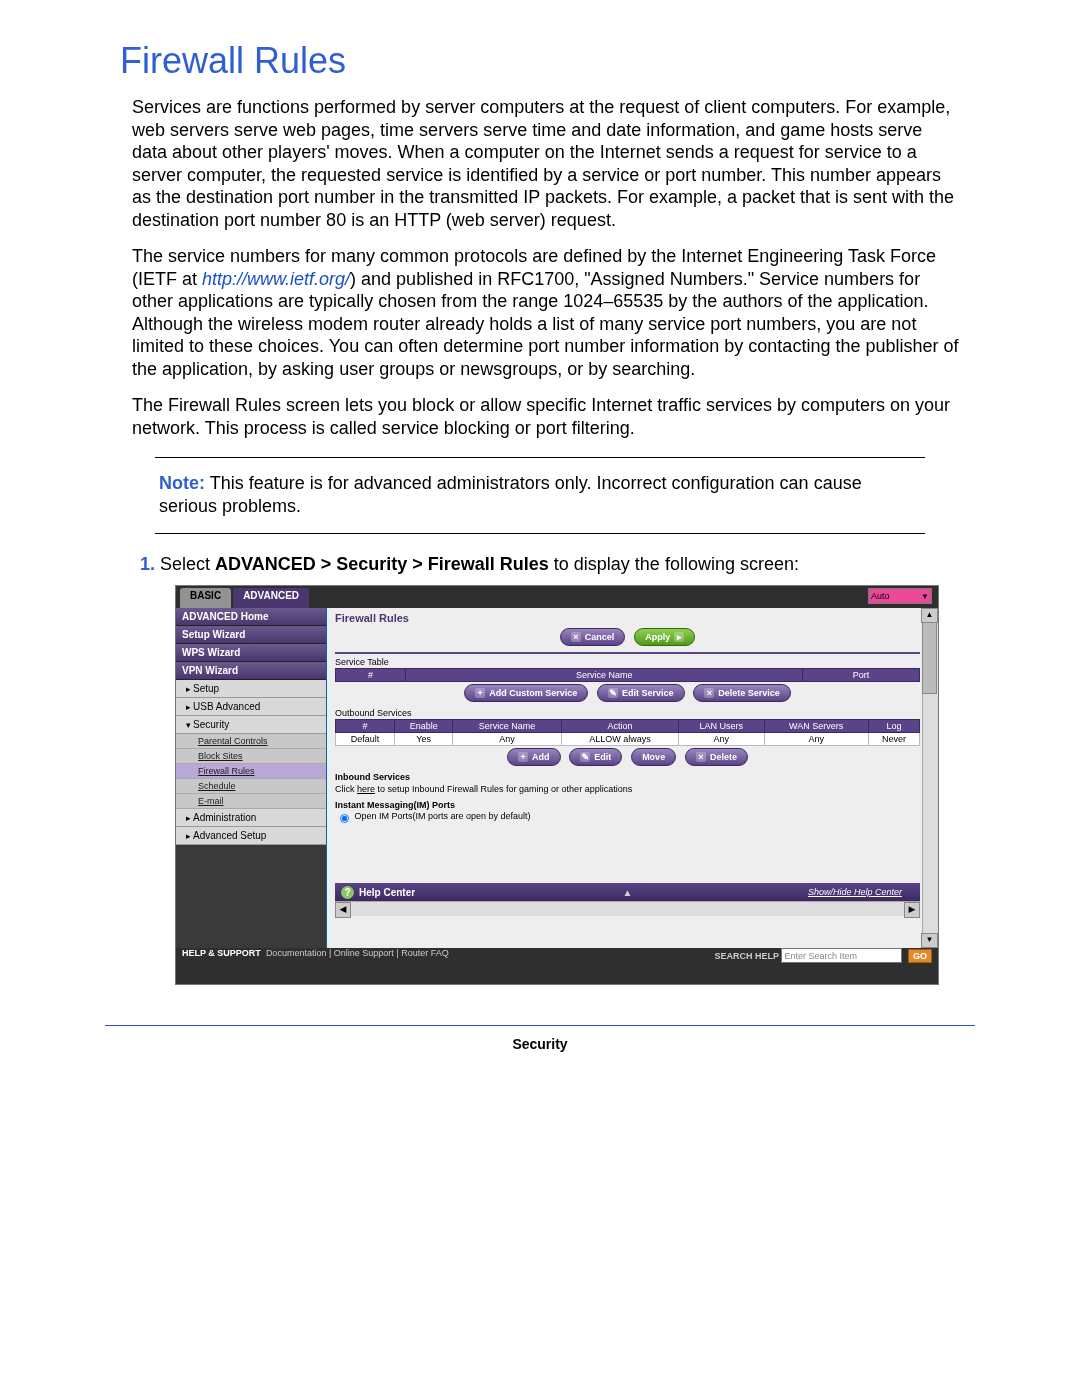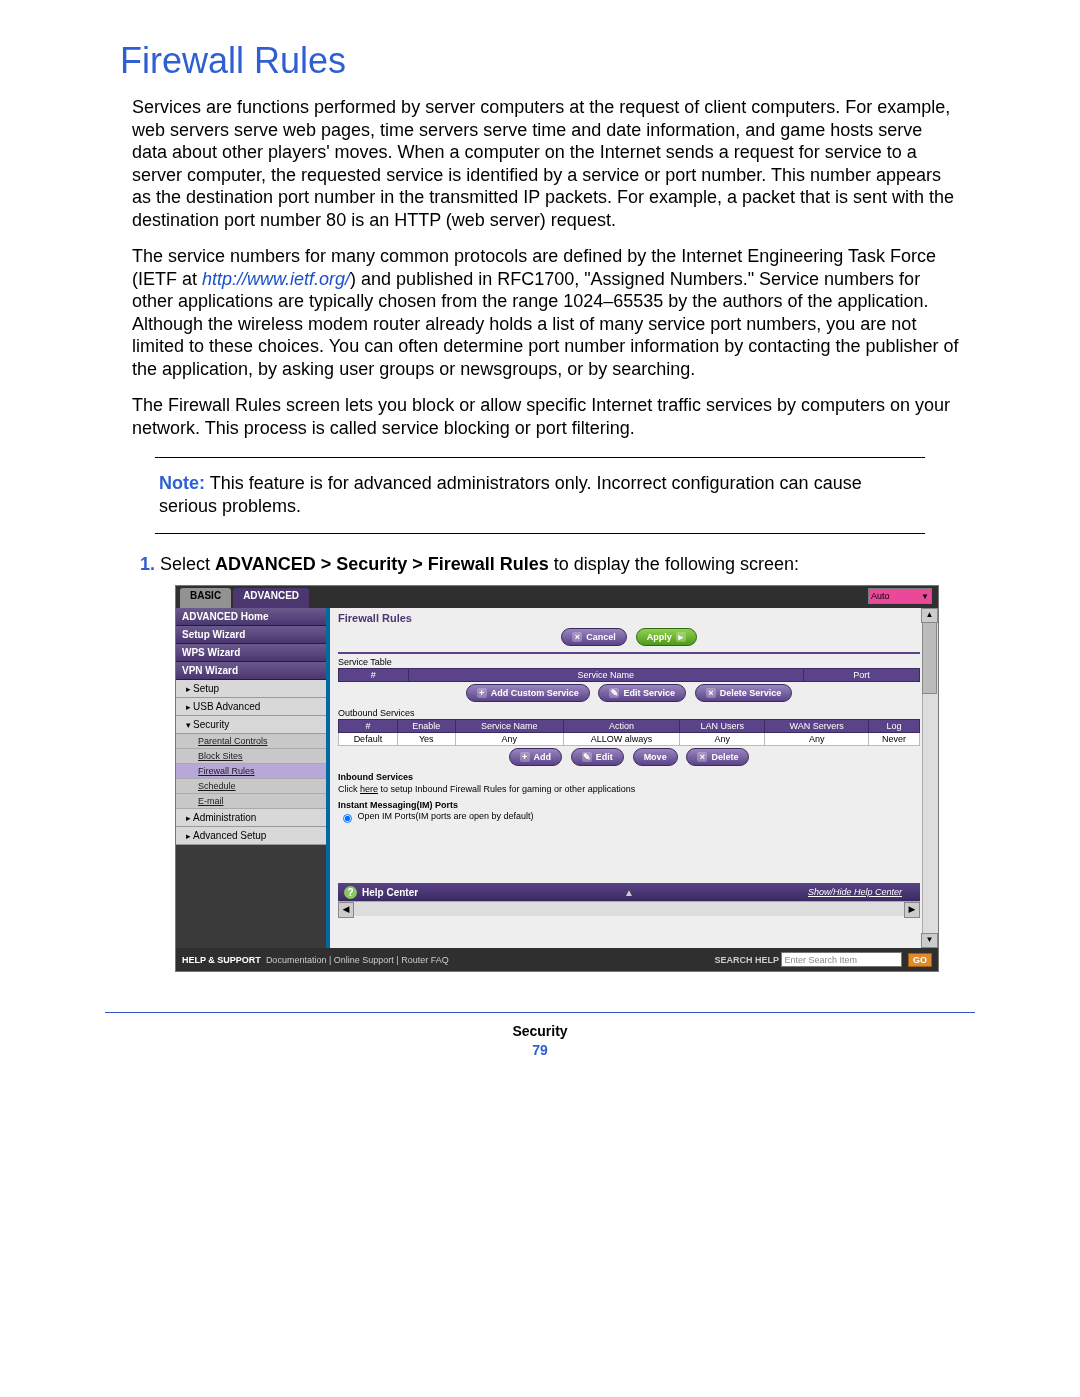--- a/index.html
+++ b/index.html
@@ -100,21 +100,21 @@
     right:6px; top:2px;
     background:#ec4899; border:1px solid #7a7a7a;
     height:14px; width:58px;
     font-size:9px; padding:0 2px; display:flex; align-items:center; justify-content:space-between;
   }
   .auto-select .chev { font-size:8px;}
   .ui-body { display:flex; background:#d8d8d8;}
   .sidebar {
     width: 150px;
     background:#3a3a3a;
-    border-right:4px solid #0369a1;
+    border-right:1px solid #0369a1;
     padding-bottom:40px;
   }
   .side-item {
     background:linear-gradient(#6a5a8c,#4b3670);
     color:#fff;
     border-bottom:1px solid #222;
     padding:3px 6px;
     font-size:10px;
     font-weight:bold;
   }
@@ -177,21 +177,21 @@
     color:#fff;height:18px;display:flex;align-items:center;
     padding:0 6px;font-size:10px;font-weight:bold;
     margin-top:60px; position:relative;
   }
   .help-bar .qmark{width:13px;height:13px;border-radius:50%;background:#8ac763;color:#fff;display:inline-flex;align-items:center;justify-content:center;font-size:10px;margin-right:5px;}
   .help-bar .showhide{position:absolute;right:18px;font-size:9px;text-decoration:underline;font-style:italic;font-weight:normal;}
   .help-bar .up-ar{position:absolute;left:50%;transform:translateX(-50%);color:#cfcfcf;font-size:10px;}
   .bottom-scroll{height:14px;background:#ddd;border-top:1px solid #aaa;position:relative;}
   .bottom-scroll .ar{position:absolute;top:0;width:14px;height:14px;background:#ccc;border:1px solid #888;font-size:9px;text-align:center;line-height:12px;}
   .footer-bar{
-    background:#2f2f2f;color:#ccc;height:23px;display:flex;align-items:center;
+    background:#2f2f2f;color:#ccc;height:36px;display:flex;
     font-size:9px;padding:0 6px; justify-content:space-between;
   }
   .footer-left b{color:#fff;}
   .search-box{background:#fff;color:#888;height:13px;width:115px;border:1px solid #777;font-size:9px;padding:0 2px;display:inline-flex;align-items:center;}
   .go-btn{background:#e08a2a;color:#fff;font-size:9px;font-weight:bold;padding:1px 4px;border:1px solid #a05f10;margin-left:3px;}
   
   .page-rule{border:none;border-top:1px solid #3451c4;margin:40px -15px 10px -15px;}
   .page-foot{text-align:center;font-size:14px;}
   .page-foot .sec{font-weight:bold;}
   .page-foot .num{color:#2f5fd0;font-weight:bold;display:block;margin-top:3px;}
@@ -361,15 +361,14 @@
         <b>SEARCH HELP</b>
         <span class="search-box">Enter Search Item</span>
         <span class="go-btn">GO</span>
       </div>
     </div>
   </div>
 
   <hr class="page-rule">
   <div class="page-foot">
     <span class="sec">Security</span>
-    <span class="num">79</span>
   </div>
 </div>
 
 </body></html>

